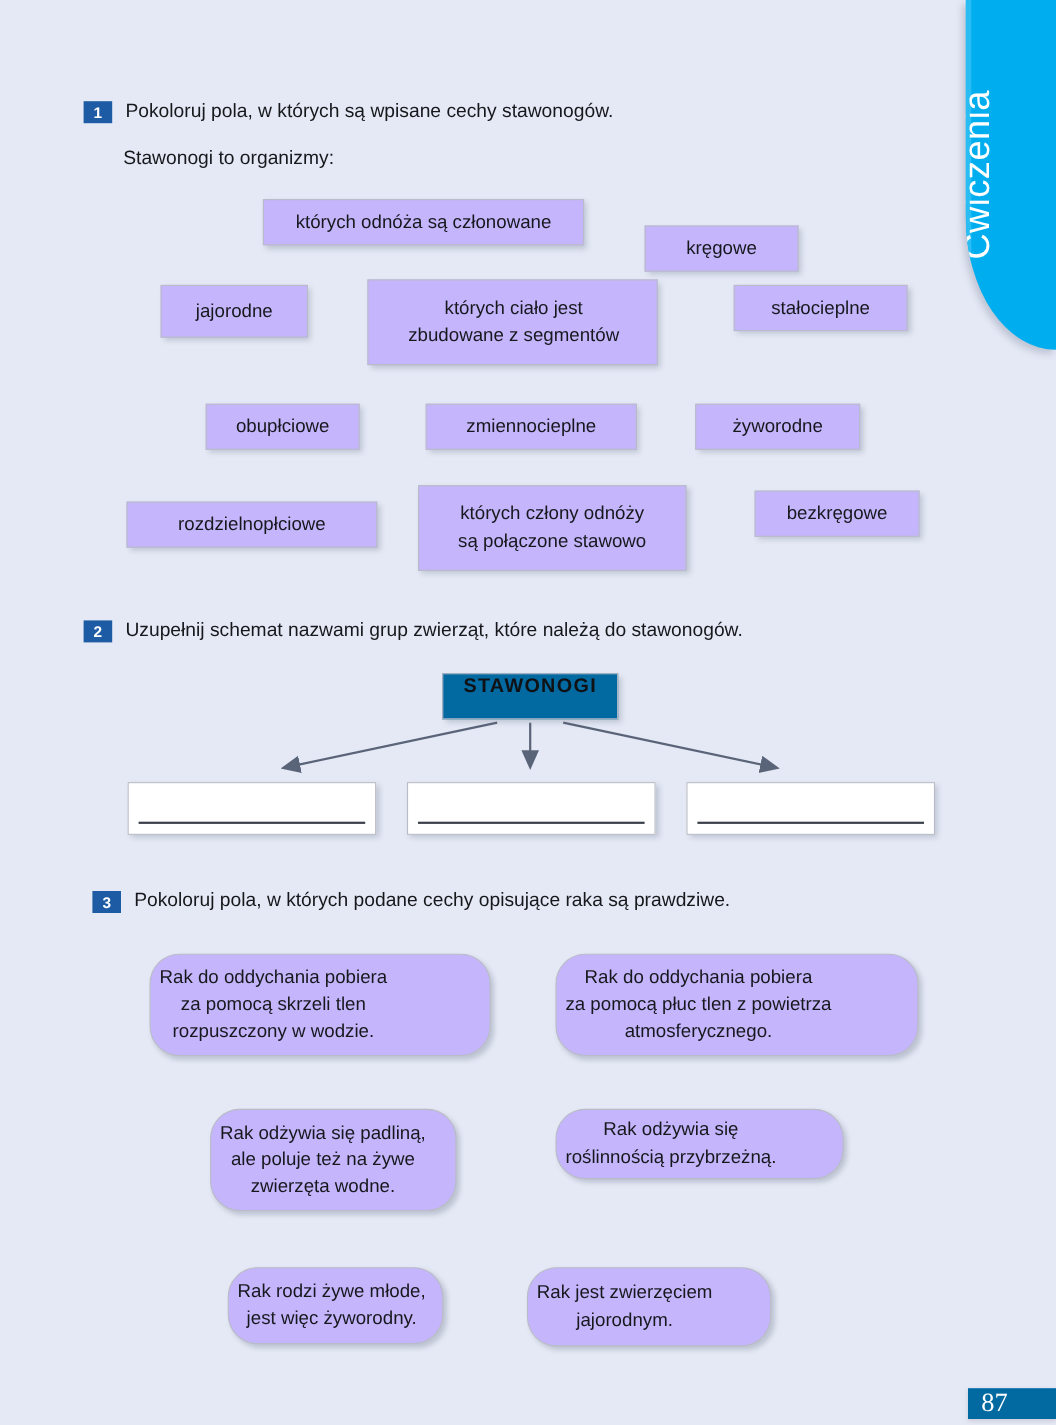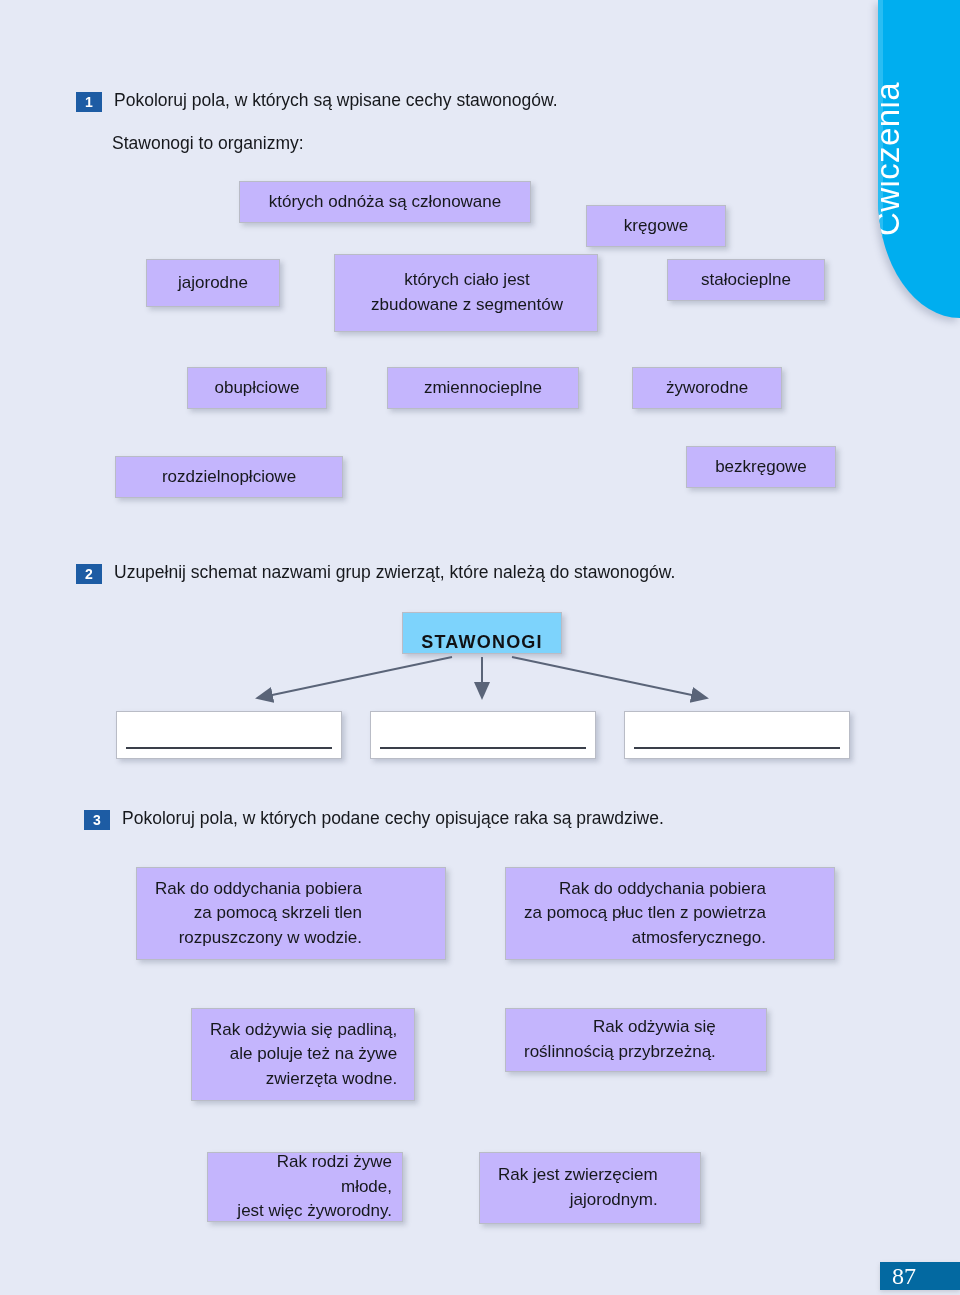--- a/index.html
+++ b/index.html
@@ -108,36 +108,37 @@
     align-items: center;
     justify-content: center;
     font-size: 17px;
     line-height: 1.45;
     color: #16181c;
     text-align: center;
     padding: 4px 10px;
   }
   .box.left-align {
     justify-content: flex-start;
-    text-align: right;
-    padding-left: 18px;
+    text-align: center;
+    padding-left: 8px;
+    border-radius: 27px;
   }
   .box .lines {
     display: block;
   }
 
   
   .diagram-root {
     position: absolute;
-    background: #7dd3fc;
+    background: #0369a1;
     border: 1px solid #b9bcc6;
     box-shadow: 3px 3px 5px rgba(110,118,140,0.33);
     box-sizing: border-box;
     display: flex;
-    align-items: flex-end;
+    align-items: flex-start;
     justify-content: center;
     font-size: 18px;
     font-weight: bold;
     letter-spacing: 1.2px;
     color: #101114;
   }
   .answer-box {
     position: absolute;
     background: #ffffff;
     border: 1px solid #b9bcc6;
@@ -220,20 +221,26 @@
   </div>
   <div class="box" style="left:387px; top:367px; width:192px; height:42px;">
     <span>zmiennocieplne</span>
   </div>
   <div class="box" style="left:632px; top:367px; width:150px; height:42px;">
     <span>żyworodne</span>
   </div>
 
   <div class="box" style="left:115px; top:456px; width:228px; height:42px;">
     <span>rozdzielnopłciowe</span>
+  </div>
+  <div class="box" style="left:380px; top:441px; width:244px; height:78px;">
+    <span class="lines">
+      <span>których człony odnóży</span><br>
+      <span>są połączone stawowo</span>
+    </span>
   </div>
   <div class="box" style="left:686px; top:446px; width:150px; height:42px;">
     <span>bezkręgowe</span>
   </div>
 
   <div class="task" style="left:76px; top:561px;">
     <div class="task-num">2</div>
     <div class="task-text">Uzupełnij schemat nazwami grup zwierząt, które należą do stawonogów.</div>
   </div>
 

